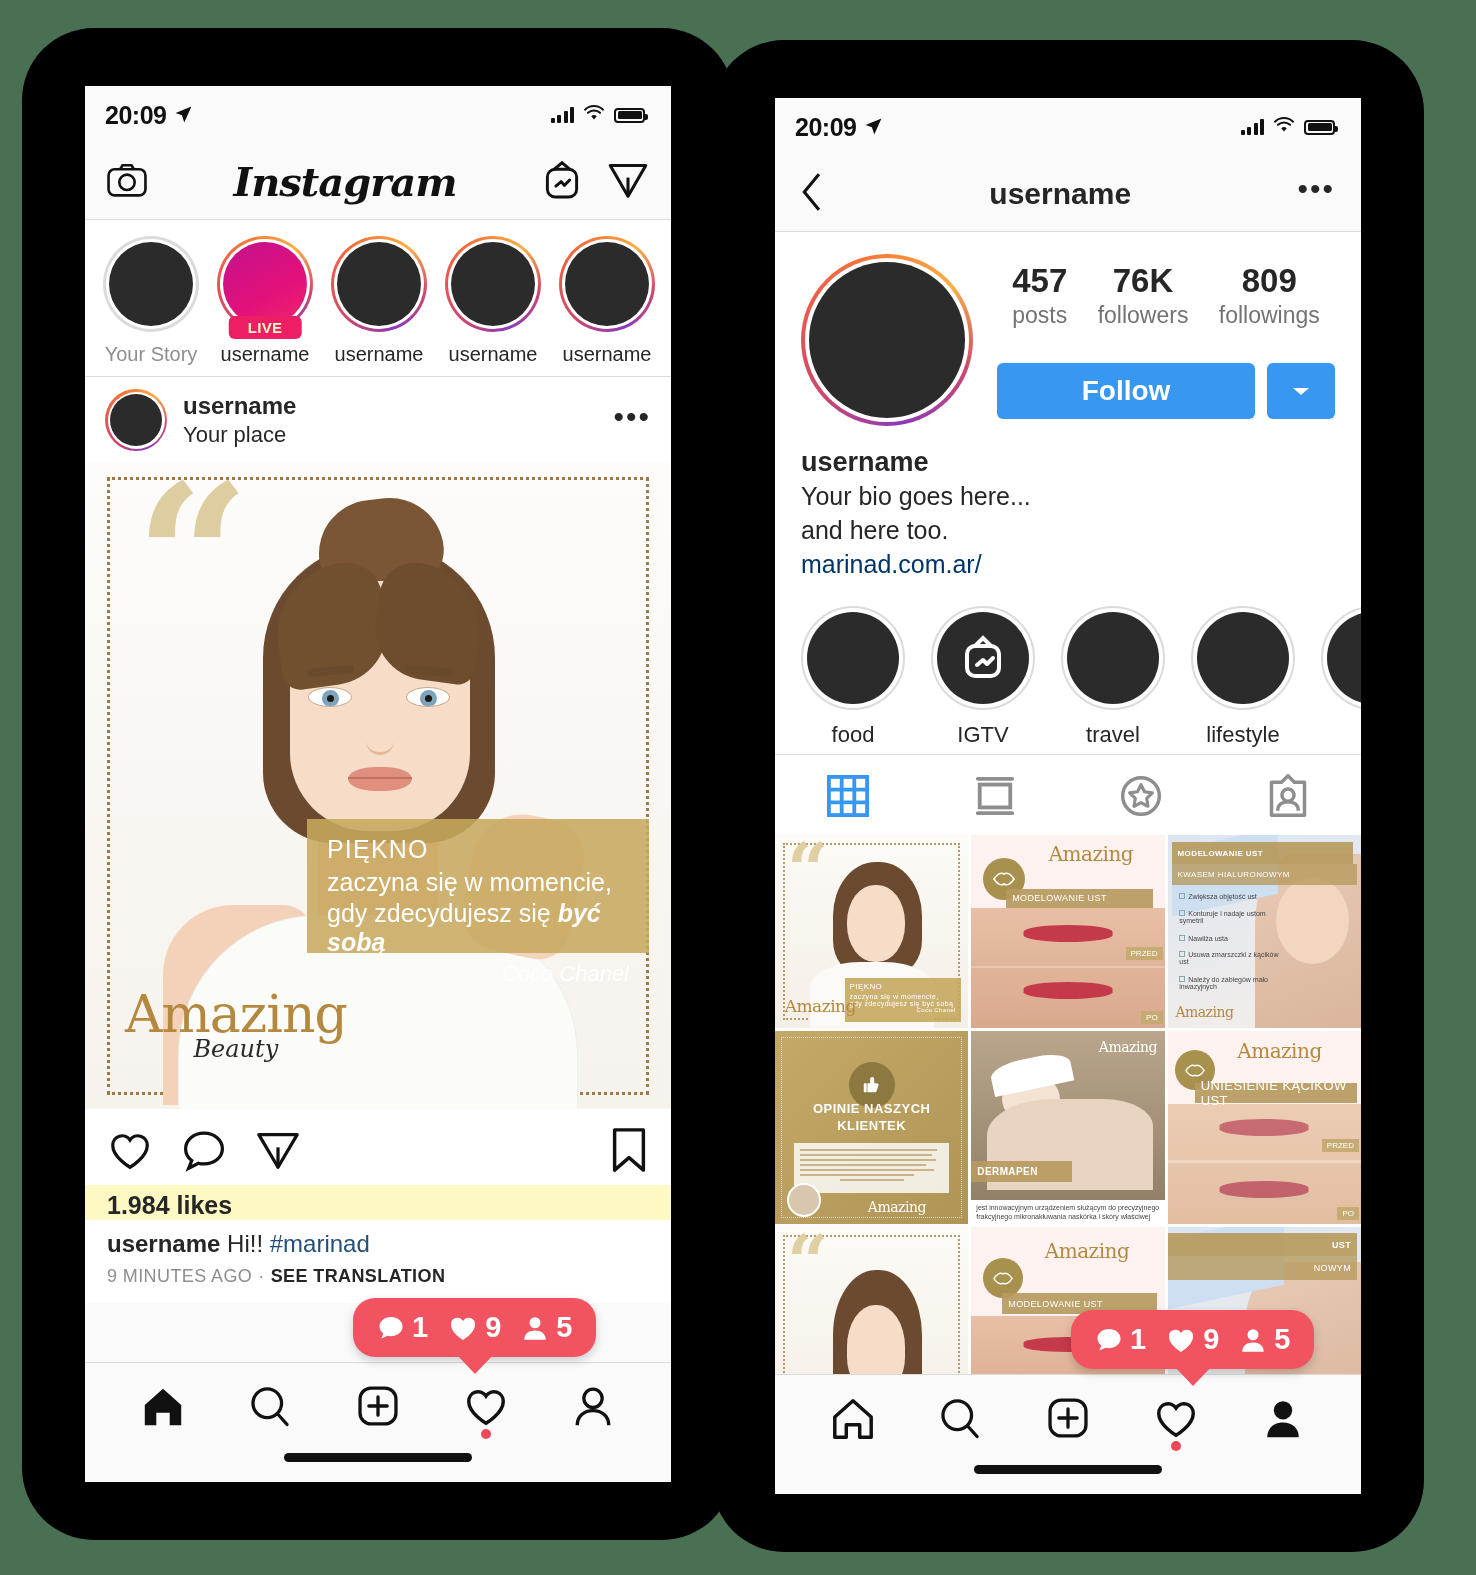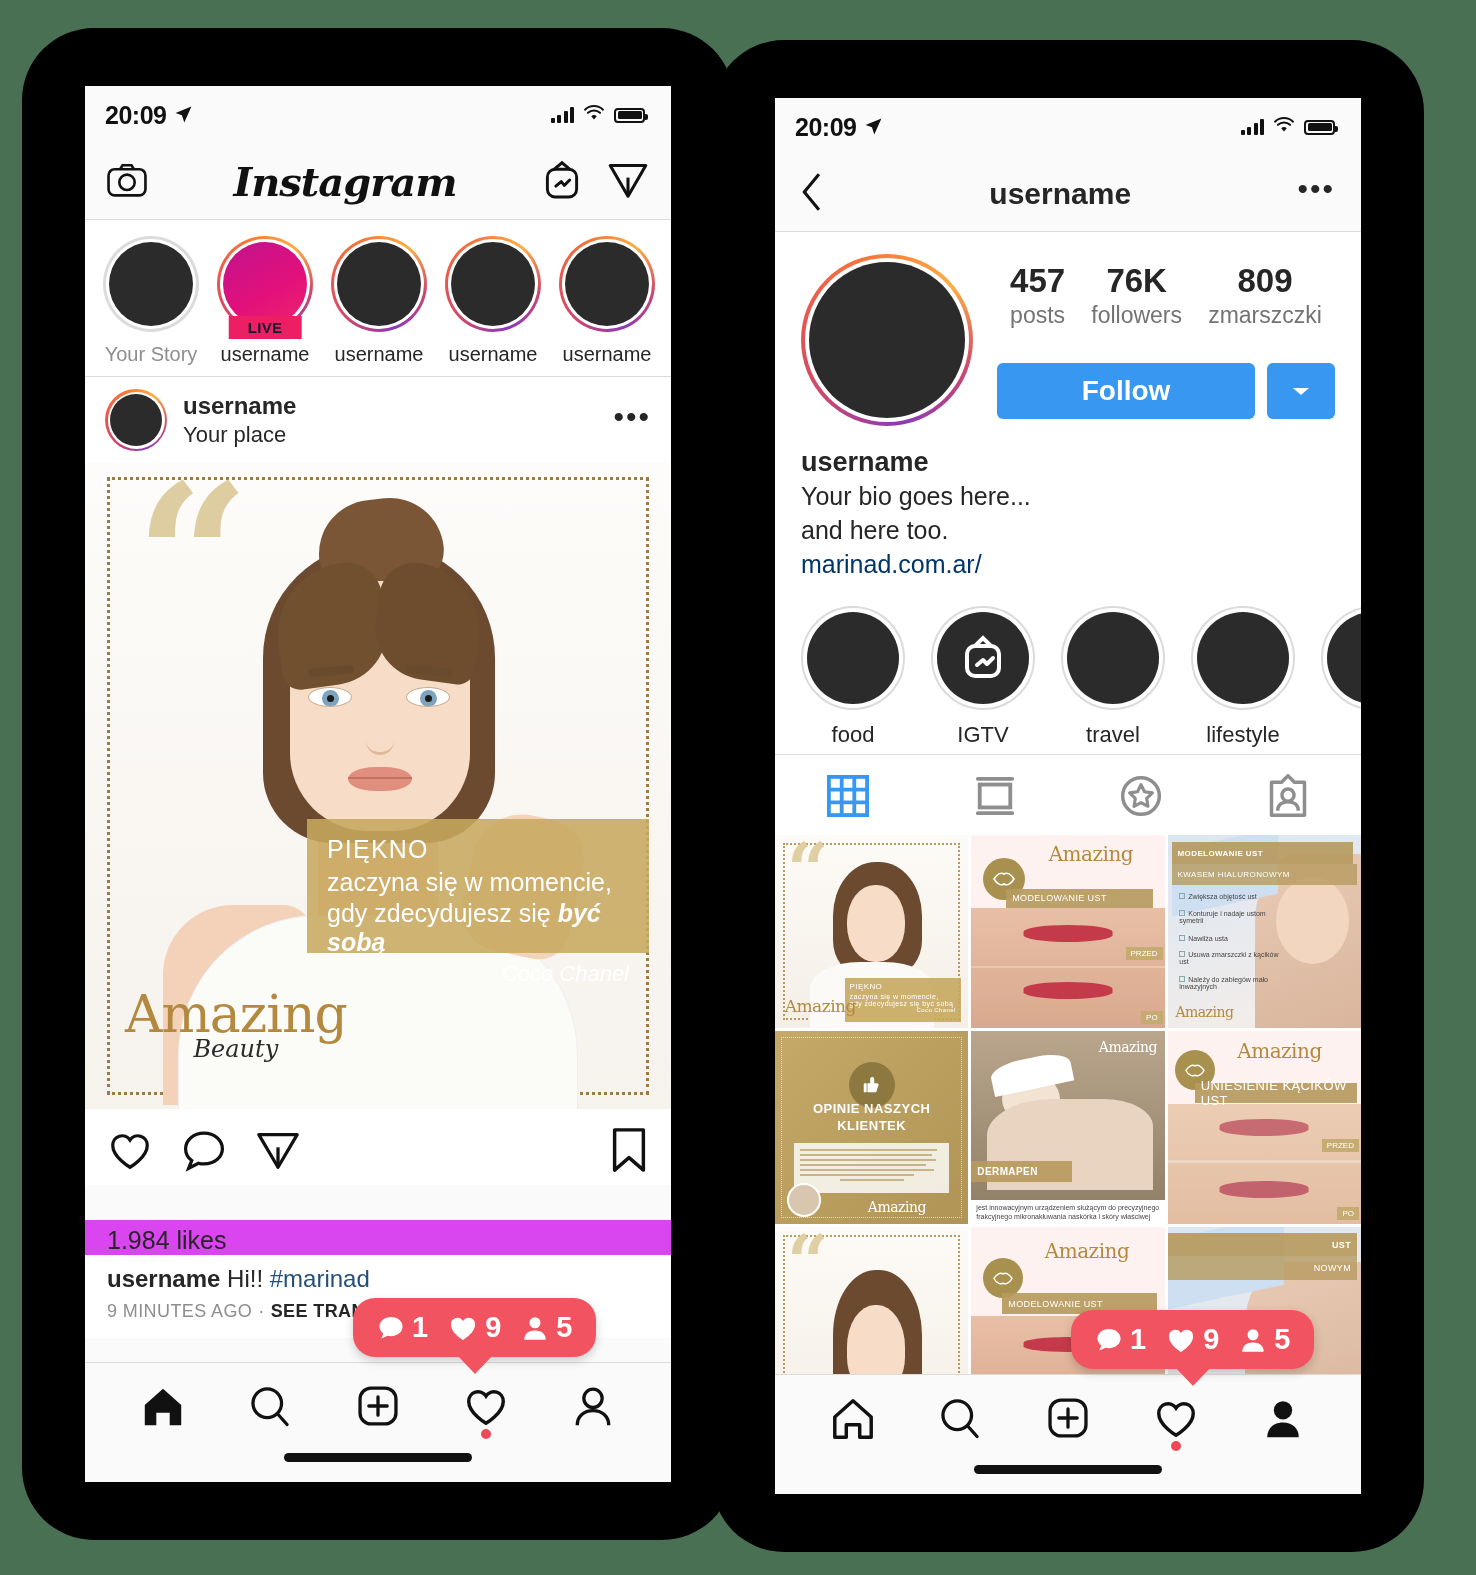--- a/index.html
+++ b/index.html
@@ -48,22 +48,22 @@
   .story { width:96px; flex:0 0 96px; text-align:center; position:relative; }
   .ring { width:96px; height:96px; border-radius:50%; padding:3px;
           background:conic-gradient(from 160deg,#8a3ab9,#cd486b,#e95950,#f77737,#fcaf45,#cd486b,#8a3ab9); }
   .ring.plain { background:#dbdbdb; }
   .ring > span { display:block; width:100%; height:100%; border-radius:50%;
                  background:#fff; padding:3px; }
   .ring > span > i { display:block; width:100%; height:100%; border-radius:50%;
                      background:#2b2b2b; }
   .ring.live > span > i { background:linear-gradient(150deg,#c2128e,#e3107a 60%,#f0266c); }
   .live-pill { position:absolute; left:50%; transform:translateX(-50%); top:80px;
-               background:#ed1e63; color:#0f172a; font-size:15px; font-weight:bold;
-               padding:3px 19px; border-radius:0; letter-spacing:.3px; }
+               background:#ed1e63; color:#fef9c3; font-size:15px; font-weight:bold;
+               padding:3px 19px; border-radius:6px; letter-spacing:.3px; }
   .st-name { font-size:20px; color:#262626; margin-top:11px; white-space:nowrap;
              overflow:hidden; text-overflow:clip; }
   .st-name.muted { color:#8e8e8e; }
 
   
   .post-head { display:flex; align-items:center; padding:12px 20px; background:#fff; gap:16px; }
   .ph-av { width:62px; height:62px; border-radius:50%; flex:0 0 62px; padding:2.5px;
            background:conic-gradient(from 160deg,#8a3ab9,#cd486b,#e95950,#f77737,#fcaf45,#cd486b,#8a3ab9); }
   .ph-av > span { display:block; width:100%; height:100%; border-radius:50%;
                   background:#fff; padding:2.5px; }
@@ -126,21 +126,21 @@
   .cb-l4 { font-size:22px; font-style:italic; text-align:right; margin-top:4px; }
   .brand { position:absolute; left:40px; bottom:46px; }
   .brand .amz { font-family:"DejaVu Serif", serif; font-size:52px; color:#b4893f;
                 line-height:.95; letter-spacing:-1px; }
   .brand .bty { font-family:"DejaVu Serif", serif; font-style:italic; font-size:24px;
                 color:#2b2b2b; text-align:center; margin-top:-4px; }
 
   
   .actions { display:flex; align-items:center; padding:18px 22px 8px; background:#fff; }
   .act-left { display:flex; gap:28px; flex:1; }
-  .likes { font-size:25px; font-weight:normal; color:#262626; padding:6px 22px 0; background:#d946ef;margin-top:35px; }
+  .likes { font-size:25px; font-weight:bold; color:#262626; padding:6px 22px 0; background:#fef9c3; }
   .cap { font-size:24px; color:#262626; padding:10px 22px 0; background:#fff; }
   .cap b { font-weight:bold; }
   .cap .tag { color:#244f78; }
   .meta { font-size:18px; color:#8e8e8e; padding:8px 22px 16px; background:#fff;
           letter-spacing:.4px; }
   .meta .tr { color:#262626; font-weight:bold; }
 
   
   .bottomnav { position:absolute; left:0; right:0; bottom:0; height:120px; background:#fafafa;
                border-top:1px solid #dbdbdb; }
@@ -540,21 +540,21 @@
             <div>
               <div class="stat-n">457</div>
               <div class="stat-l">posts</div>
             </div>
             <div>
               <div class="stat-n">76K</div>
               <div class="stat-l">followers</div>
             </div>
             <div>
               <div class="stat-n">809</div>
-              <div class="stat-l">zmarszczki</div>
+              <div class="stat-l">followings</div>
             </div>
           </div>
           <div class="follow-row">
             <button class="follow-btn">Follow</button>
             <div class="follow-more">
               <svg width="22" height="14" viewBox="0 0 22 14">
                   <path d="M3 4l8 7 8-7" fill="#fff"></path>
                 </svg>
             </div>
           </div>

